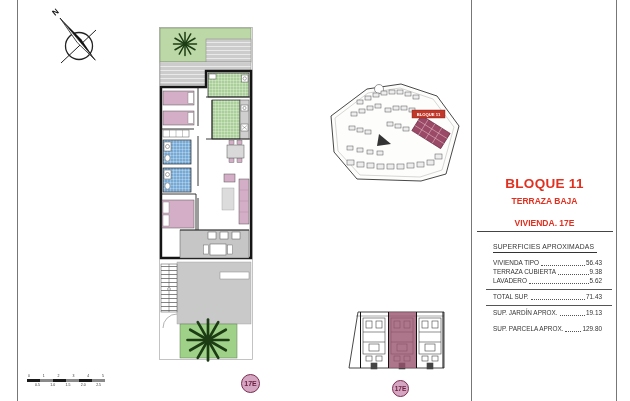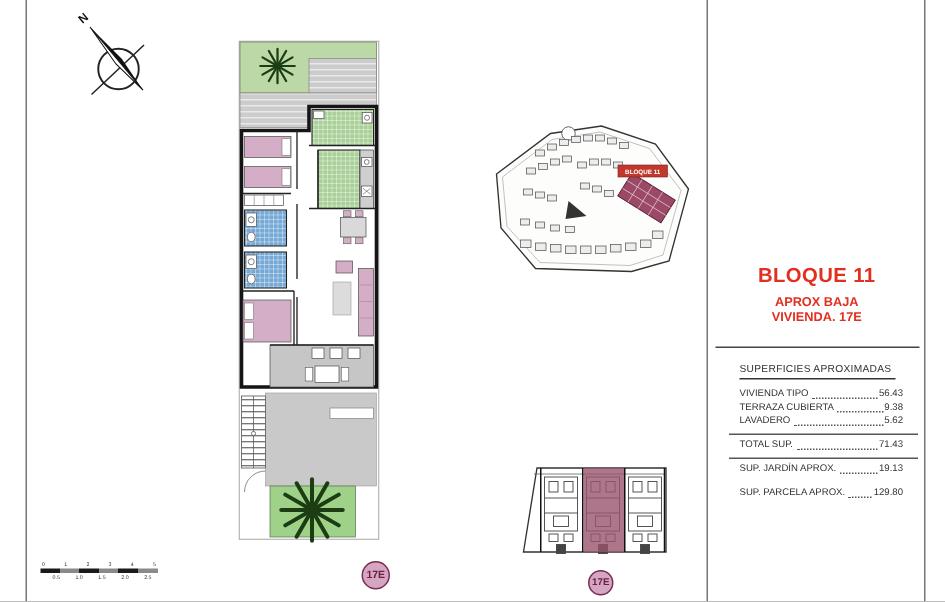--- a/index.html
+++ b/index.html
@@ -5,21 +5,21 @@
   html,body{margin:0;padding:0;background:#888;}
   .page{position:relative;width:630px;height:401px;background:#ffffff;
         font-family:"Liberation Sans",sans-serif;overflow:hidden;}
   .vline{position:absolute;top:0;width:1px;height:401px;background:#777;}
   .abs{position:absolute;}
   
   .tb-text{position:absolute;left:472px;width:145px;text-align:center;
            color:#e1301f;font-weight:bold;}
   .tb-block{top:176px;font-size:13.5px;letter-spacing:.3px;}
   .tb-floor{top:196px;font-size:8.5px;}
-  .tb-unit{top:206px;font-size:8.5px;}
+  .tb-unit{top:218px;font-size:8.5px;}
   .tb-rule{position:absolute;left:477px;top:231px;width:136px;height:1px;background:#444;}
   .surfaces{position:absolute;left:486px;top:243px;width:126px;color:#333;}
   .s-header{font-size:6.8px;margin-left:7px;width:104px;border-bottom:.8px solid #333;
             padding-bottom:2px;margin-bottom:7px;letter-spacing:.2px;}
   .s-row{display:flex;align-items:flex-end;font-size:6.4px;line-height:6.8px;
          margin:0 10px 2.4px 7px;}
   .s-dots{flex:1;border-bottom:1px dotted #555;margin:0 1px 1px 2px;}
   .s-sep{border-top:.8px solid #555;margin:4px 0;}
   .gap1{margin-top:3px;} .gap2{margin-top:9px;}
   
@@ -282,21 +282,21 @@
     <div class="sb-row sb-row2">
       <span>0.5</span>
         <span>1.0</span>
       <span>1.5</span>
         <span>2.0</span>
       <span>2.5</span>
     </div>
   </div>
 
   <div class="tb-text tb-block">BLOQUE 11</div>
-  <div class="tb-text tb-floor">APROX BAJA</div>
+  <div class="tb-text tb-floor">TERRAZA BAJA</div>
   <div class="tb-text tb-unit">VIVIENDA. 17E</div>
   <div class="tb-rule"></div>
 
   <div class="surfaces">
     <div class="s-header">SUPERFICIES APROXIMADAS</div>
 
     <div class="s-row">
       <span>VIVIENDA TIPO</span>
       <span class="s-dots"></span>
       <span>56.43</span>

